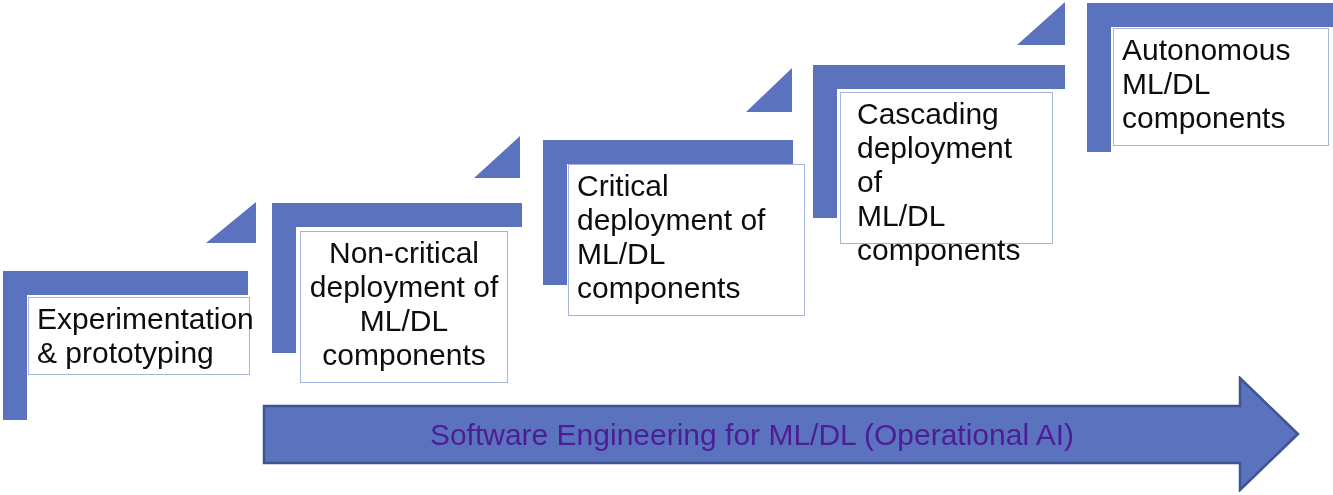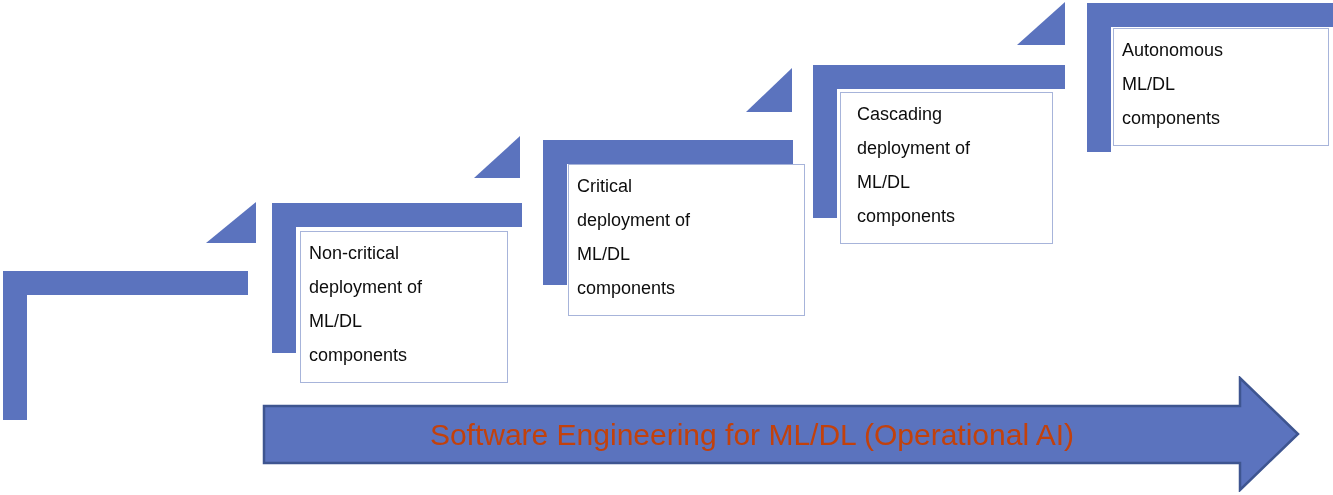--- a/index.html
+++ b/index.html
@@ -16,32 +16,32 @@
     position:absolute;background:#5B73BE;
     clip-path:polygon(0 100%, 100% 100%, 100% 0);
   }
   .labelbox{
     position:absolute;
     background:#ffffff;
     border:1.5px solid #A7B4DA;
     box-sizing:border-box;
     padding:4px 8px;
     color:#0d0d0d;
-    font-size:18px;
+    font-size:30px;
     line-height:34px;
     white-space:pre-line;
   }
   
   .s1-h{left:3px;top:271px;width:245px;height:24px;}
   .s1-v{left:3px;top:271px;width:24px;height:149px;}
   .s1-box{left:28px;top:297px;width:222px;height:78px;}
   
   .s2-h{left:272px;top:203px;width:250px;height:24px;}
   .s2-v{left:272px;top:203px;width:24px;height:150px;}
-  .s2-box{left:300px;top:231px;width:208px;height:152px;}
+  .s2-box{left:300px;top:231px;width:208px;height:152px;text-align:center;}
   
   .s3-h{left:543px;top:140px;width:250px;height:24px;}
   .s3-v{left:543px;top:140px;width:24px;height:145px;}
   .s3-box{left:568px;top:164px;width:237px;height:152px;}
   
   .s4-h{left:813px;top:65px;width:252px;height:24px;}
   .s4-v{left:813px;top:65px;width:24px;height:153px;}
   .s4-box{left:840px;top:92px;width:213px;height:152px;padding-left:16px;}
   
   .s5-h{left:1087px;top:3px;width:246px;height:24px;}
@@ -50,30 +50,32 @@
   
   .t1{left:206px;top:202px;width:50px;height:41px;}
   .t2{left:474px;top:136px;width:46px;height:42px;}
   .t3{left:746px;top:68px;width:46px;height:44px;}
   .t4{left:1017px;top:2px;width:48px;height:43px;}
   
   .arrow-svg{position:absolute;left:260px;top:376px;width:1040px;height:116px;}
   .arrow-label{
     position:absolute;left:264px;top:406px;width:976px;height:57px;
     display:flex;align-items:center;justify-content:center;
-    color:#c2410c;font-size:30px;white-space:nowrap;
+    color:#4c1d95;font-size:30px;white-space:nowrap;
   }
 </style>
 </head>
 <body>
 
 <div class="stage">
 
   <div class="hbar s1-h"></div>
   <div class="vbar s1-v"></div>
+  <div class="labelbox s1-box"><span>Experimentation
+&amp; prototyping</span></div>
 
   <div class="tri t1"></div>
 
   <div class="hbar s2-h"></div>
   <div class="vbar s2-v"></div>
   <div class="labelbox s2-box"><span>Non-critical
 deployment of
 ML/DL
 components</span></div>
 

